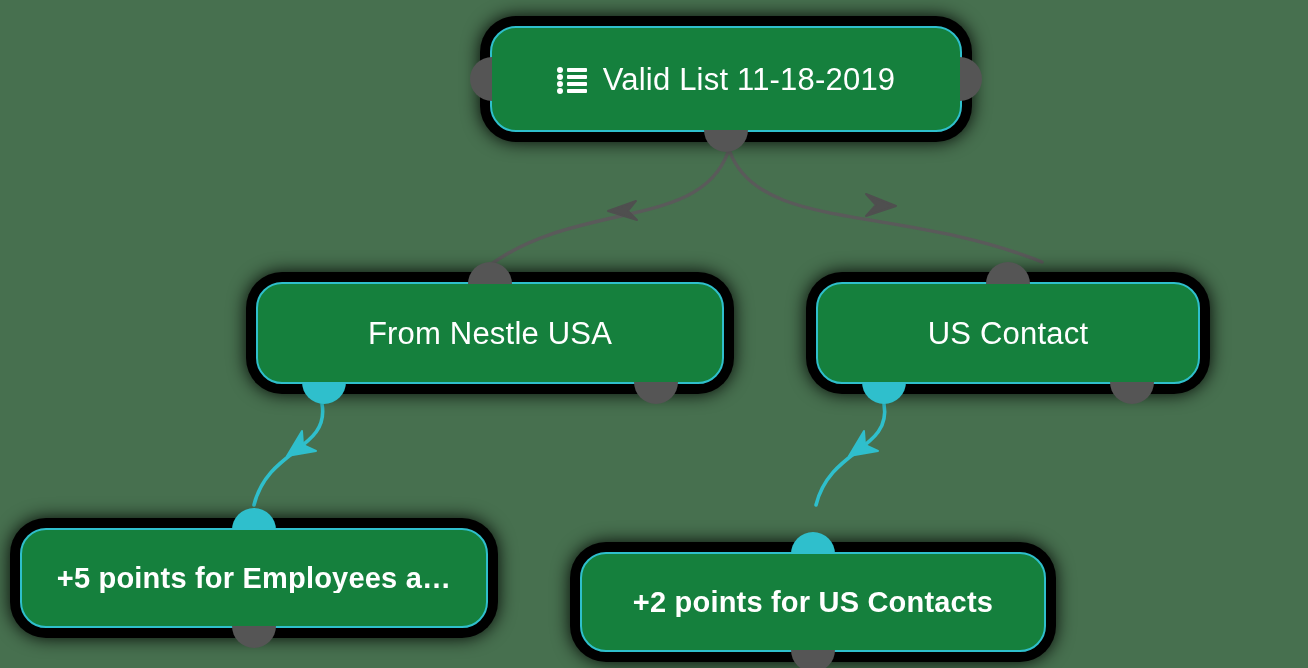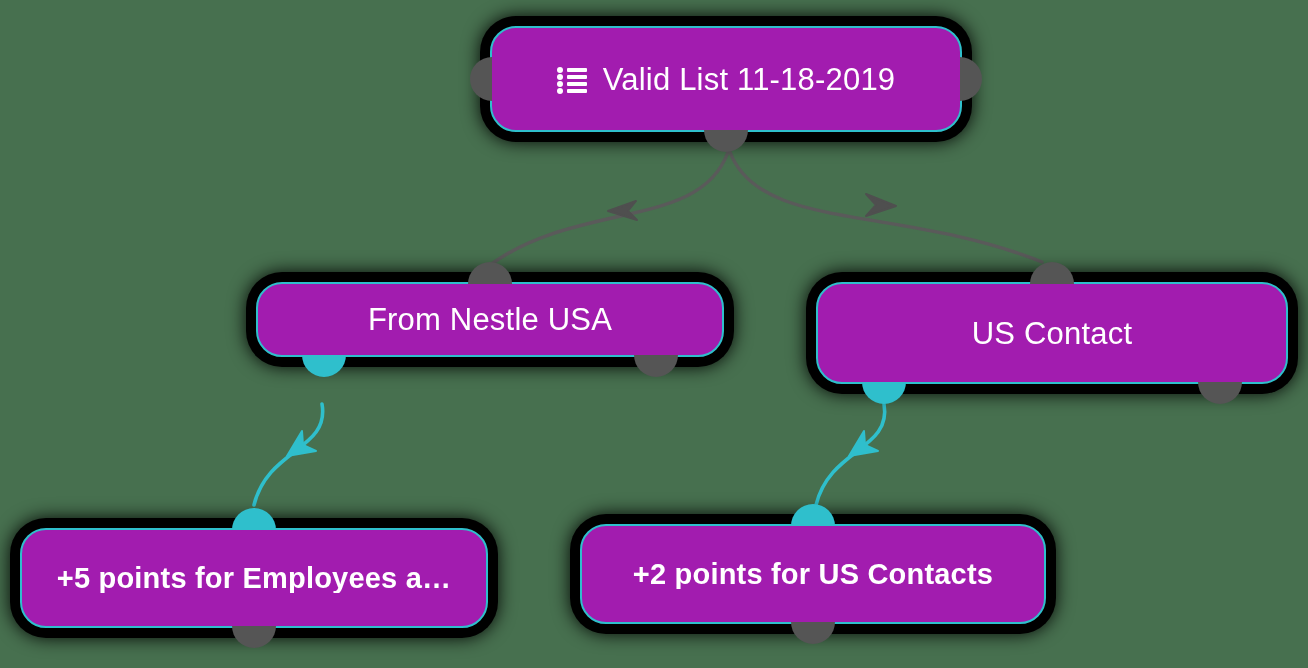--- a/index.html
+++ b/index.html
@@ -11,21 +11,21 @@
   }
   #canvas{position:absolute;inset:0;width:1308px;height:668px;}
 
   
   #edges{position:absolute;left:0;top:0;width:1308px;height:668px;pointer-events:none;}
 
   
   .node{
     position:absolute;
     box-sizing:border-box;
-    background:#a21caf;
+    background:#15803d;
     border:2px solid #2FBFCC;
     border-radius:26px;
     display:flex;align-items:center;justify-content:center;
     gap:16px;
     color:#ffffff;
     box-shadow:0 0 0 10px #000000, 0 0 18px 10px rgba(0,0,0,0.95);
     z-index:3;
   }
   .node .label{
     font-size:31px;
@@ -104,39 +104,39 @@
         <b class="r2"></b>
       <i class="r3"></i>
         <b class="r3"></b>
     </span>
     <span class="label">Valid List 11-18-2019</span>
     <span class="handle left grey"></span>
     <span class="handle right grey"></span>
     <span class="handle bottom grey" style="left:50%;margin-left:-22px;"></span>
   </div>
 
-  <div class="node" style="left:256px;top:282px;width:468px;height:75px;">
+  <div class="node" style="left:256px;top:282px;width:468px;height:102px;">
     <span class="label">From Nestle USA</span>
     <span class="handle top grey" style="left:50%;margin-left:-22px;"></span>
     <span class="handle bottom cyan" style="left:44px;"></span>
     <span class="handle bottom grey" style="right:44px;"></span>
   </div>
 
-  <div class="node" style="left:816px;top:282px;width:472px;height:102px;">
+  <div class="node" style="left:816px;top:282px;width:384px;height:102px;">
     <span class="label">US Contact</span>
     <span class="handle top grey" style="left:50%;margin-left:-22px;"></span>
     <span class="handle bottom cyan" style="left:44px;"></span>
     <span class="handle bottom grey" style="right:44px;"></span>
   </div>
 
   <div class="node small" style="left:20px;top:528px;width:468px;height:100px;">
     <span class="label">+5 points for Employees a…</span>
     <span class="handle top cyan" style="left:50%;margin-left:-22px;"></span>
     <span class="handle bottom grey" style="left:50%;margin-left:-22px;"></span>
   </div>
 
-  <div class="node small" style="left:580px;top:524px;width:466px;height:100px;">
+  <div class="node small" style="left:580px;top:552px;width:466px;height:100px;">
     <span class="label">+2 points for US Contacts</span>
     <span class="handle top cyan" style="left:50%;margin-left:-22px;"></span>
     <span class="handle bottom grey" style="left:50%;margin-left:-22px;"></span>
   </div>
 
 </div>
 
 </body></html>

